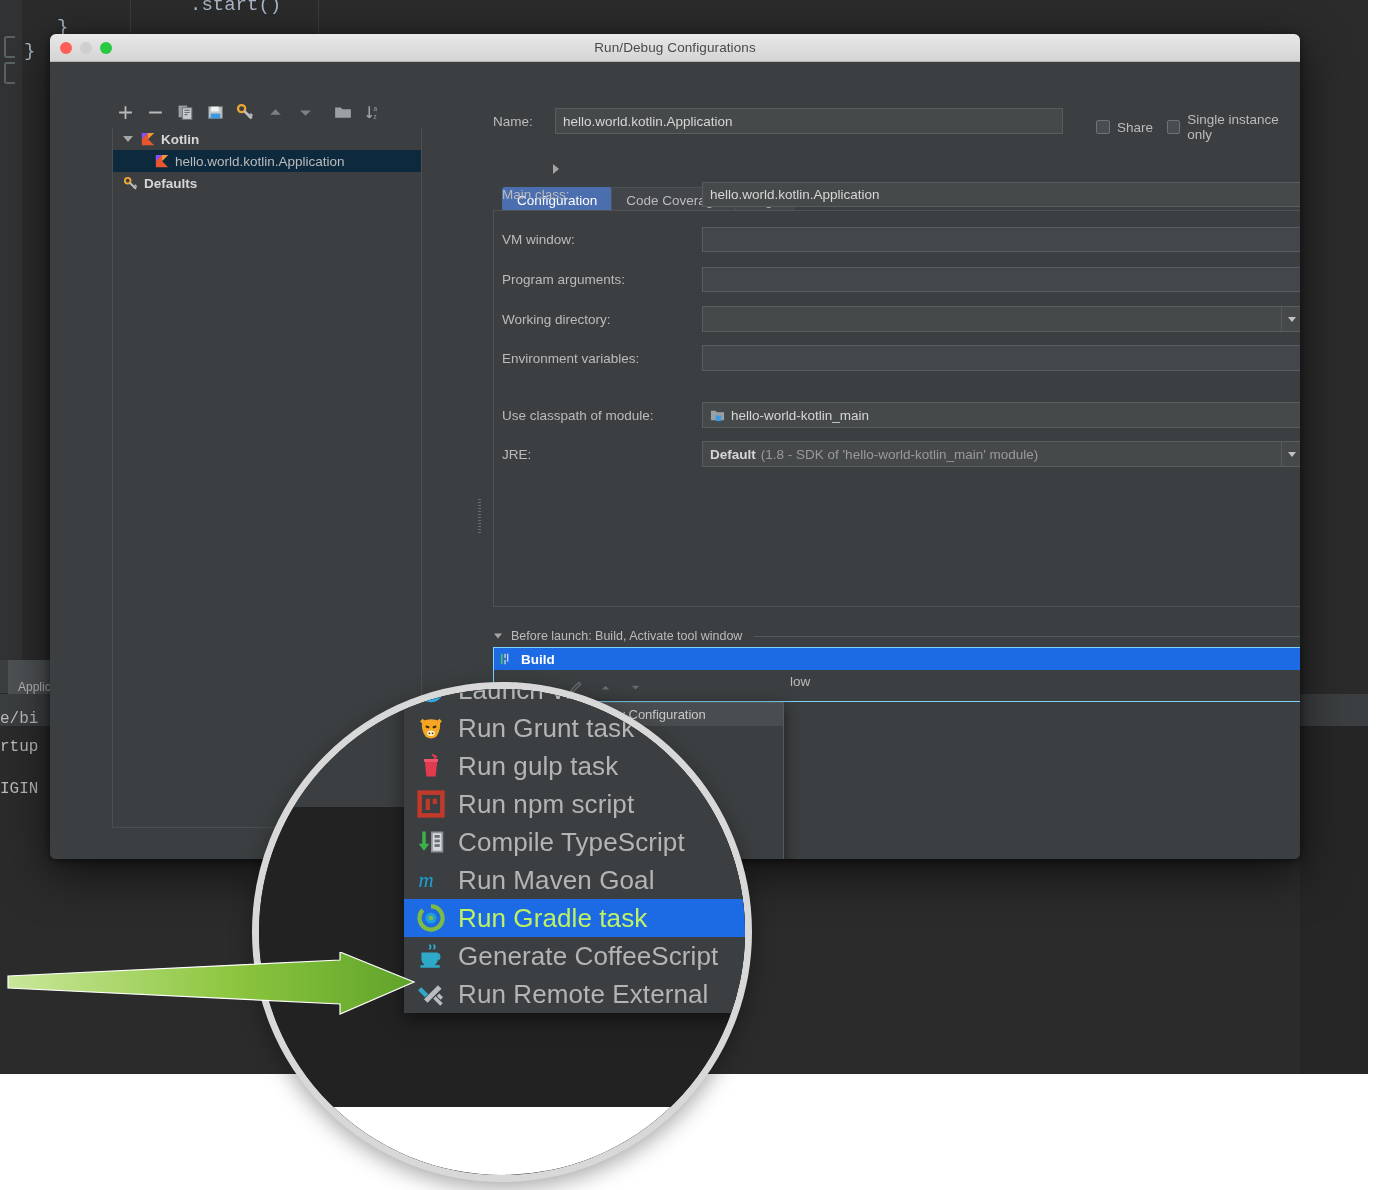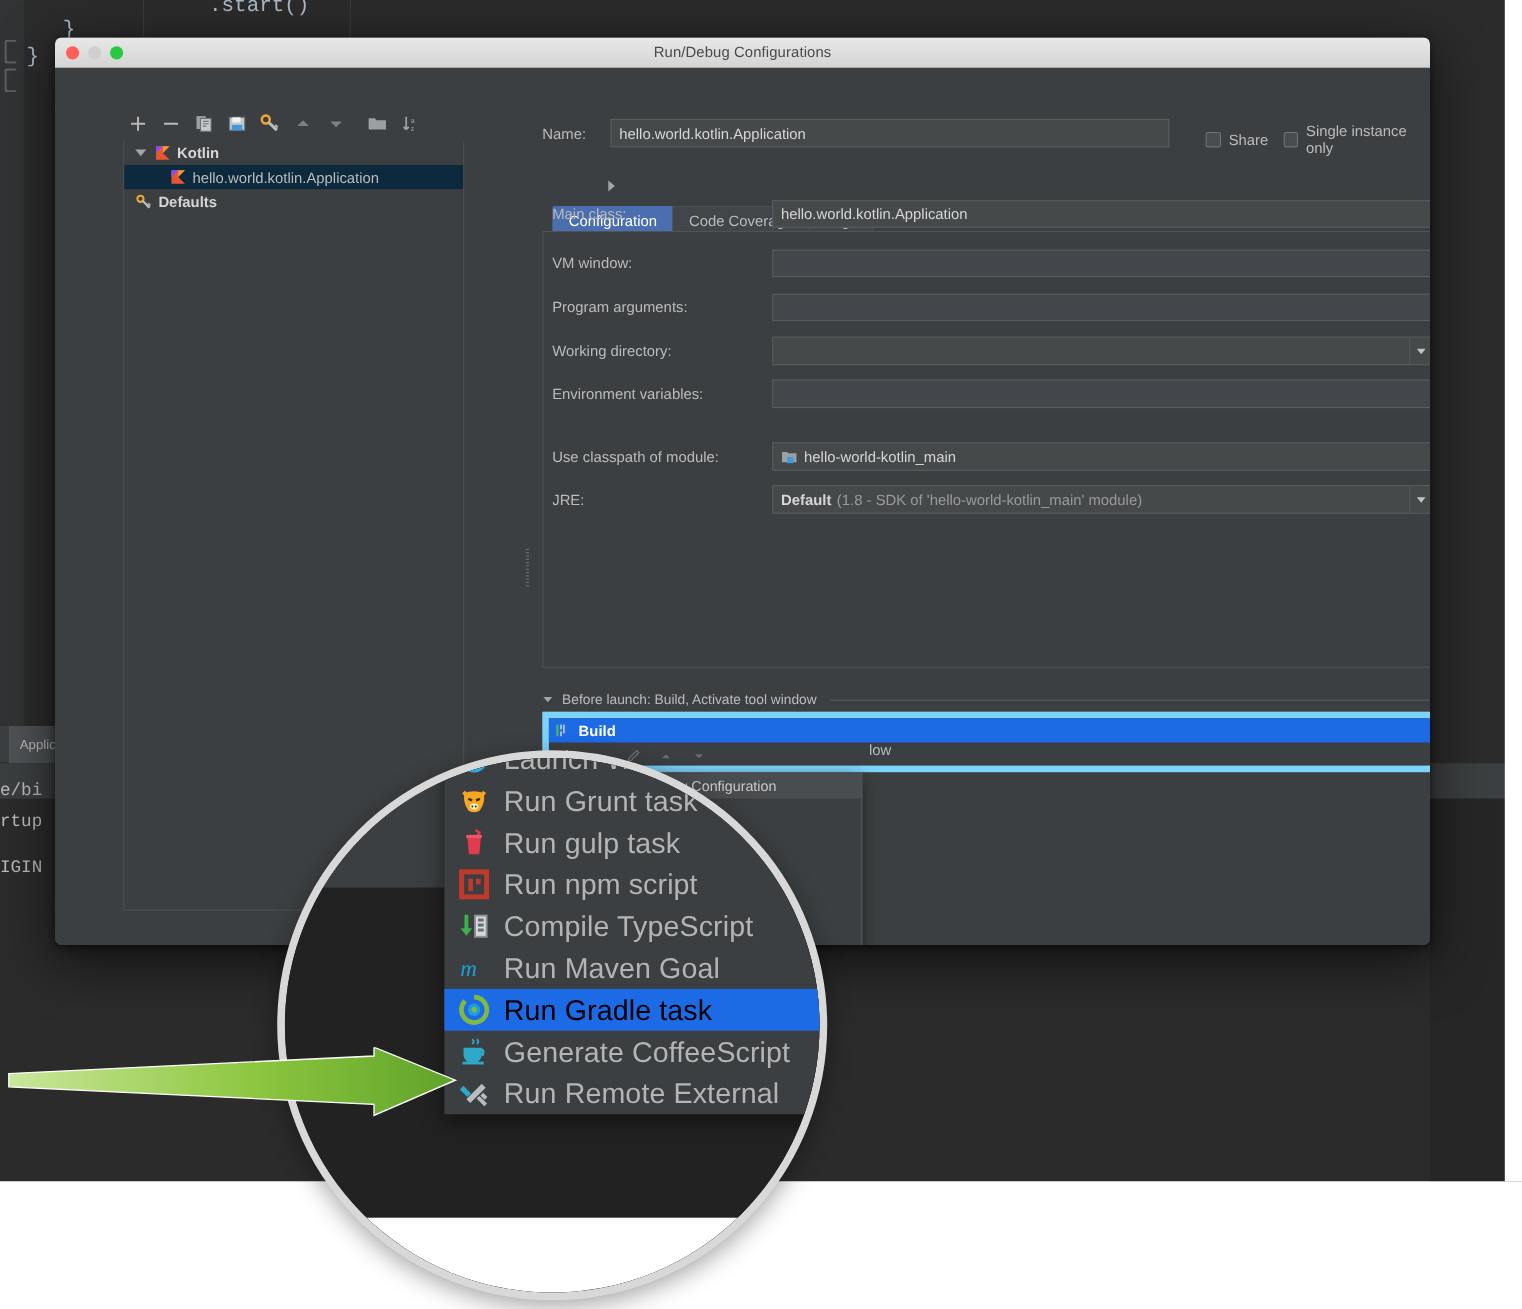--- a/index.html
+++ b/index.html
@@ -43,21 +43,21 @@
   .bg-console {
     position: absolute; left: 0; top: 660px; width: 1384px; height: 414px;
     background: #2b2b2b;
   }
   .bg-tabstrip {
     position: absolute; left: 0; top: 660px; width: 1384px; height: 34px;
     background: #3c3f41; border-bottom: 1px solid #2b2b2b;
   }
   .bg-tab {
     position: absolute; top: 660px; height: 34px;
-    display: flex; align-items: center; padding: 0 10px;
+    display: flex; align-items: flex-end; padding: 0 10px;
     color: #bbbbbb; font-size: 12px;
   }
   .bg-tab.sel { background: #4e5254; }
   .bg-toolline {
     position: absolute; left: 0; width: 1384px; height: 28px;
     background: #313335;
   }
   .bg-hl-row {
     position: absolute; left: 0; width: 1384px; height: 32px;
     background: #353a3d;
@@ -173,21 +173,21 @@
 
   
   .bl-header {
     position: absolute; left: 443px; top: 567px; width: 845px;
     display: flex; align-items: center; gap: 6px;
     color: #bbbbbb; font-size: 12.5px;
   }
   .bl-header .line { flex: 1; height: 1px; background: #555a5c; margin-left: 6px; }
   .bl-list {
     position: absolute; left: 443px; top: 585px; width: 845px; height: 55px;
-    background: #3c3f41; border: 6px solid #7dd3fc;
+    background: #3c3f41; border: 1px solid #7dd3fc;
   }
   .bl-item {
     height: 22px; display:flex; align-items:center; gap: 7px; padding-left: 6px;
     color: #ffffff; font-size: 13.5px; font-weight: bold;
     background: #1d6ae5;
   }
   .bl-toolbar {
     position: absolute; left: 445px; top: 612px; width: 841px; height: 26px;
     display: flex; align-items: center; padding-left: 6px; gap: 2px;
   }
@@ -233,21 +233,21 @@
   .mag-white { position:absolute; left:0; top:418px; width:100%; height:90px; background:#ffffff; }
   .mag-menu {
     position: absolute; left: 145px; top: -18px; width: 345px;
     background: #3c3f41;
     box-shadow: 0 6px 18px rgba(0,0,0,.5);
   }
   .mitem {
     height: 38px; display: flex; align-items: center; gap: 12px; padding-left: 12px;
     color: #b4b4b4; font-size: 26px; letter-spacing: .1px; white-space: nowrap;
   }
-  .mitem.sel { background: #1d6ae5; color: #000000; }
+  .mitem.sel { background: #1d6ae5; color: #bef264; }
   .micon { width: 30px; height: 30px; flex: none; display:flex; align-items:center; justify-content:center; }
 
   .mag-ghost-top {
     position: absolute; left: 190px; top: -48px; width: 300px;
     color: #9a9a9a; font-size: 13px;
   }
 
   
   .arrow-svg { position: absolute; left: 0; top: 952px; }
 </style>

